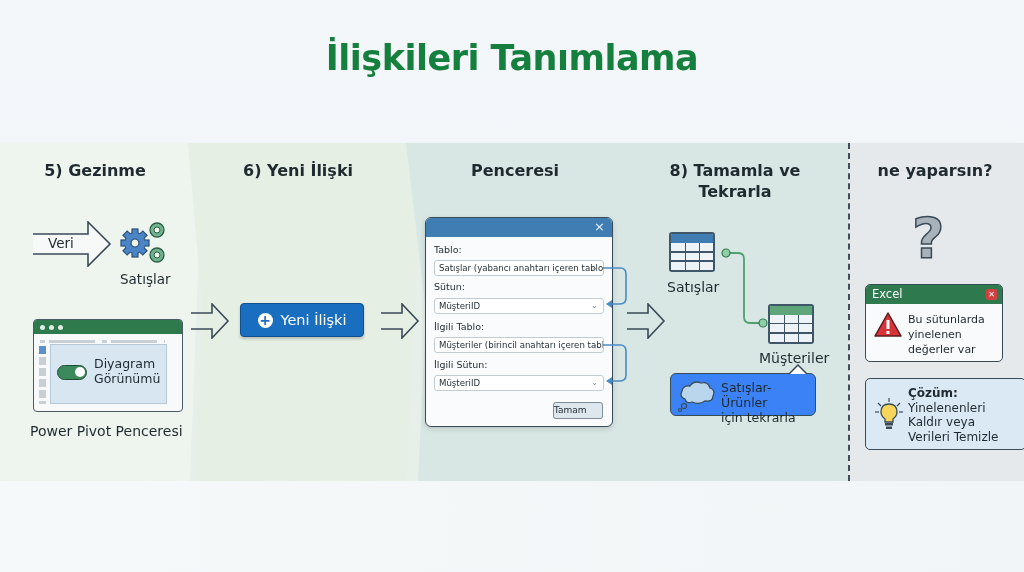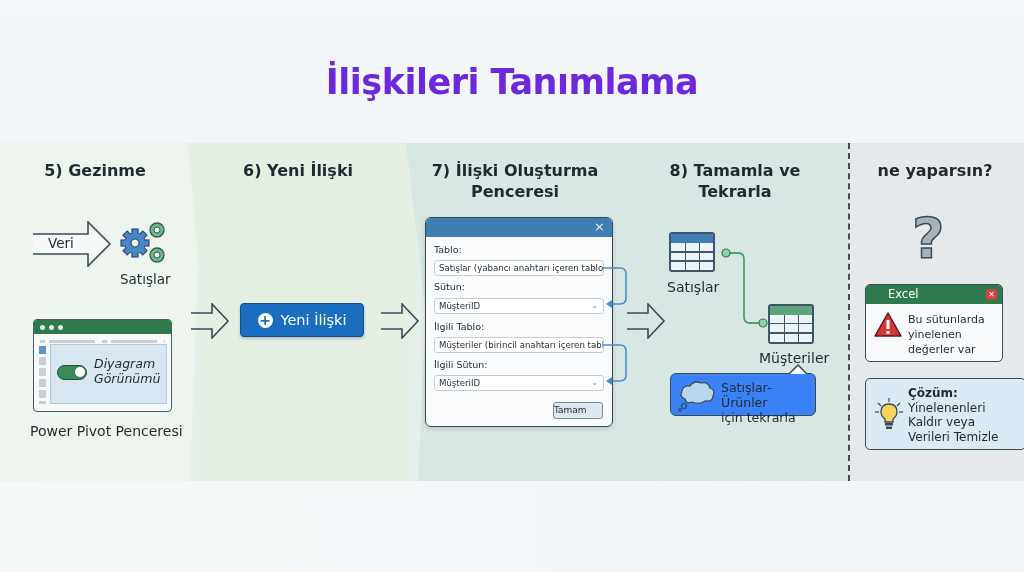--- a/index.html
+++ b/index.html
@@ -6,21 +6,21 @@
   html, body { width: 1024px; height: 572px; overflow: hidden; }
   body {
     font-family: "DejaVu Sans", sans-serif;
     background: linear-gradient(180deg, #f4f7fa 0%, #eef3f7 100%);
     position: relative;
     color: #1e2a33;
   }
   .title {
     position: absolute; top: 38px; left: 0; width: 1024px;
     text-align: center; font-size: 35px; font-weight: bold;
-    color: #6d28d9; letter-spacing: -0.5px; margin-top: 24px;
+    color: #15803d; letter-spacing: -0.5px;
   }
   .band {
     position: absolute; top: 143px; left: 0; width: 1024px; height: 338px;
     background: #e6efe9;
     box-shadow: 0 1px 3px rgba(0,0,0,0.06);
   }
   .panel { position: absolute; top: 0; height: 338px; }
   .p5 { left: 0; width: 200px; background: #eef4ee; clip-path: polygon(0 0, 190px 0, 200px 80px, 190px 338px, 0 338px); }
   .p6 { left: 188px; width: 230px; background: #e5efe4; clip-path: polygon(0 0, 220px 0, 230px 90px, 218px 338px, 8px 338px, 14px 160px); }
   .p7 { left: 406px; width: 240px; background: #d9e7e4; clip-path: polygon(0 0, 228px 0, 240px 120px, 230px 338px, 12px 338px, 20px 170px); }
@@ -31,22 +31,22 @@
     border-left: 2px dashed #3f4f5a;
   }
   .sec-title {
     position: absolute; font-size: 16px; font-weight: bold; color: #1f2a30;
     text-align: center; line-height: 21px;
   }
   .lbl { position: absolute; font-size: 13.5px; color: #1f2a30; }
   .hollow-arrow { position: absolute; }
   
   .pp-win {
-    position: absolute; left: 33px; top: 319px; width: 139px; height: 93px;
-    background: #f7f9fa; border: 1.5px solid #4a5a66; border-radius: 4px; overflow: hidden; font-style: italic;
+    position: absolute; left: 33px; top: 319px; width: 150px; height: 93px;
+    background: #f7f9fa; border: 1.5px solid #4a5a66; border-radius: 4px; overflow: hidden;
   }
   .pp-bar { height: 14px; background: #2f7a4d; display: flex; align-items: center; padding-left: 6px; gap: 4px; }
   .pp-dot { width: 5px; height: 5px; border-radius: 50%; background: #e0eee6; }
   .pp-content {
     position: absolute; left: 16px; top: 24px; width: 117px; height: 60px;
     background: #d8e6f1; border: 1px solid #b7c9d6;
   }
   .toggle {
     position: absolute; left: 6px; top: 20px; width: 30px; height: 15px;
     background: #3c8a5b; border: 1.5px solid #1f4e35; border-radius: 8px;
@@ -97,21 +97,21 @@
   .bubble {
     position: absolute; left: 670px; top: 373px; width: 146px; height: 43px;
     background: #3b82f6; border: 1.5px solid #3a4b58; border-radius: 6px; padding-left: 32px;
   }
   .bubble-text { position: absolute; left: 50px; top: 6px; font-size: 12.5px; line-height: 15px; color:#1f2a30; }
   
   .excel {
     position: absolute; left: 865px; top: 284px; width: 138px; height: 78px;
     background: #f9fafb; border: 1.5px solid #3a4b58; border-radius: 5px; overflow: hidden;
   }
-  .excel-bar { height: 19px; background: #2e7a4e; color: #fff; font-size: 11.5px; line-height: 19px; padding-left: 22px; position: relative; }
+  .excel-bar { height: 19px; background: #2e7a4e; color: #fff; font-size: 11.5px; line-height: 19px; padding-left: 6px; position: relative; }
   .excel-x { position: absolute; right: 5px; top: 4px; width: 11px; height: 11px; background: #d24040; border-radius: 2px; color: #fff; font-size: 8px; line-height: 11px; text-align: center; }
   .excel-text { position: absolute; left: 42px; top: 27px; font-size: 11px; line-height: 15px; color:#1f2a30; }
   .solution {
     position: absolute; left: 865px; top: 378px; width: 161px; height: 72px;
     background: #dbe9f4; border: 1.5px solid #3a4b58; border-radius: 5px;
   }
   .sol-text { position: absolute; left: 42px; top: 7px; font-size: 12px; line-height: 14.5px; color:#1f2a30; }
   .bottom-area { position: absolute; top: 481px; left: 0; width: 1024px; height: 91px; background: linear-gradient(90deg, #f6f9fa, #f1f5f7); }
 </style>
 </head>
@@ -189,21 +189,20 @@
   <path d="M1 10 H22 V1 L38 18 L22 35 V26 H1" fill="none" stroke="#3a4b58" stroke-width="1.6"></path>
 </svg>
 
 <div class="sec-title" style="left:228px; top:160px; width:140px;">6) Yeni İlişki</div>
 <div class="new-btn">
   <span class="plus-circle">+</span>
   <span>Yeni İlişki</span>
 </div>
 
 <div class="sec-title" style="left:420px; top:160px; width:190px;">
-  <div>7) İlişki Oluşturma</div>
   <div>Penceresi</div>
 </div>
 <div class="dialog">
   <div class="dlg-bar">
     <span class="dlg-close">×</span>
   </div>
   <div class="dlg-lbl" style="top:26px;">Tablo:</div>
   <div class="dlg-select" style="top:42px;">
     <span>Satışlar (yabancı anahtarı içeren tablo)</span><span class="chev">⌄</span>
   </div>

